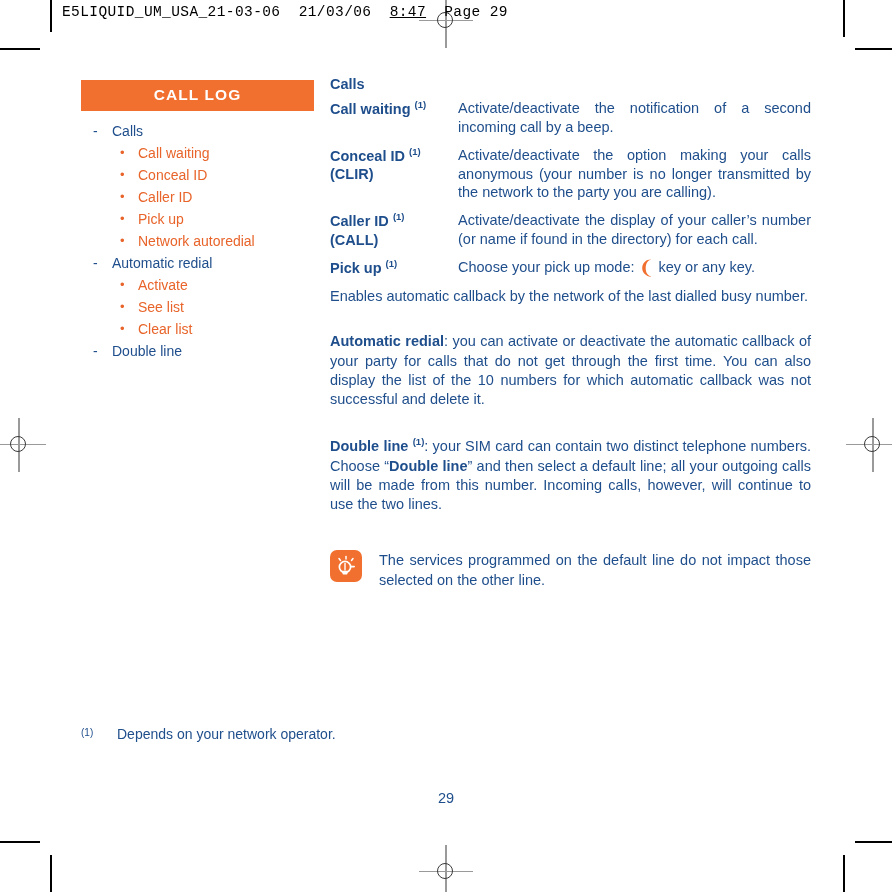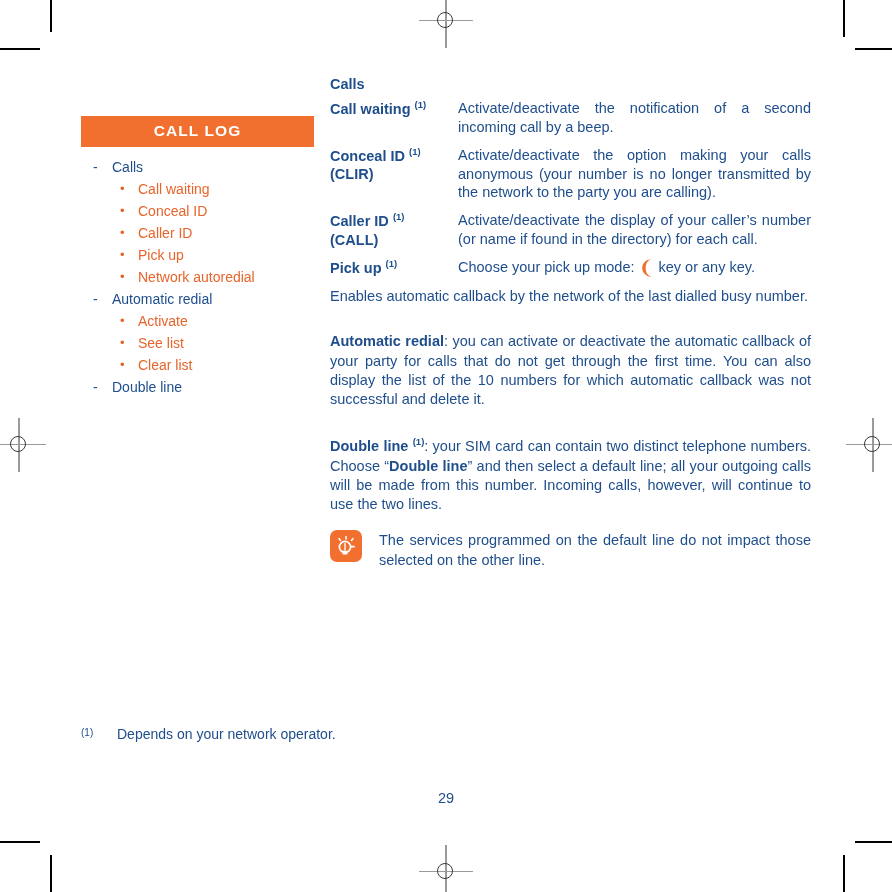--- a/index.html
+++ b/index.html
@@ -67,21 +67,20 @@
     width: 233px;
   }
   .sidebar-banner {
     background: #F1702F;
     color: #ffffff;
     text-align: center;
     font-weight: bold;
     font-size: 15.5px;
     letter-spacing: 1.1px;
     padding: 6px 0 7px 0;
-    margin-top: 36px;
   }
   .toc { margin-top: 12px; padding: 0; }
   .toc-l1 {
     display: flex;
     color: #1F4E8C;
     font-size: 14px;
     margin-bottom: 6px;
     padding-left: 12px;
   }
   .toc-l1 .dash { width: 19px; flex: none; }
@@ -144,21 +143,21 @@
     font-size: 19px;
     font-family: "DejaVu Sans", sans-serif;
     line-height: 0;
     position: relative;
     top: 2px;
   }
 
   
   .note {
     display: flex;
-    margin-top: 16px;
+    margin-top: 36px;
     align-items: flex-start;
   }
   .note-icon {
     width: 32px; height: 32px;
     flex: none;
     background: #F1702F;
     border-radius: 7px;
     margin-right: 17px;
     position: relative;
   }
@@ -219,20 +218,21 @@
     <div class="vbar"></div>
     <div class="hbar"></div>
     <div class="circle"></div>
   </div>
   <div class="regmark" style="left:429px; top:855px;">
     <div class="vbar"></div>
     <div class="hbar"></div>
     <div class="circle"></div>
   </div>
 
+  <div class="run-head"><span>E5LIQUID_UM_USA_21-03-06</span>  <span>21/03/06</span>  <span class="ul">8:47</span>  <span>Page 29</span></div>
 
   <div id="sidebar">
     <div class="sidebar-banner">CALL LOG</div>
     <div class="toc">
 
       <div class="toc-l1">
         <span class="dash">-</span>
         <span>Calls</span>
       </div>
       <div class="toc-l2">

